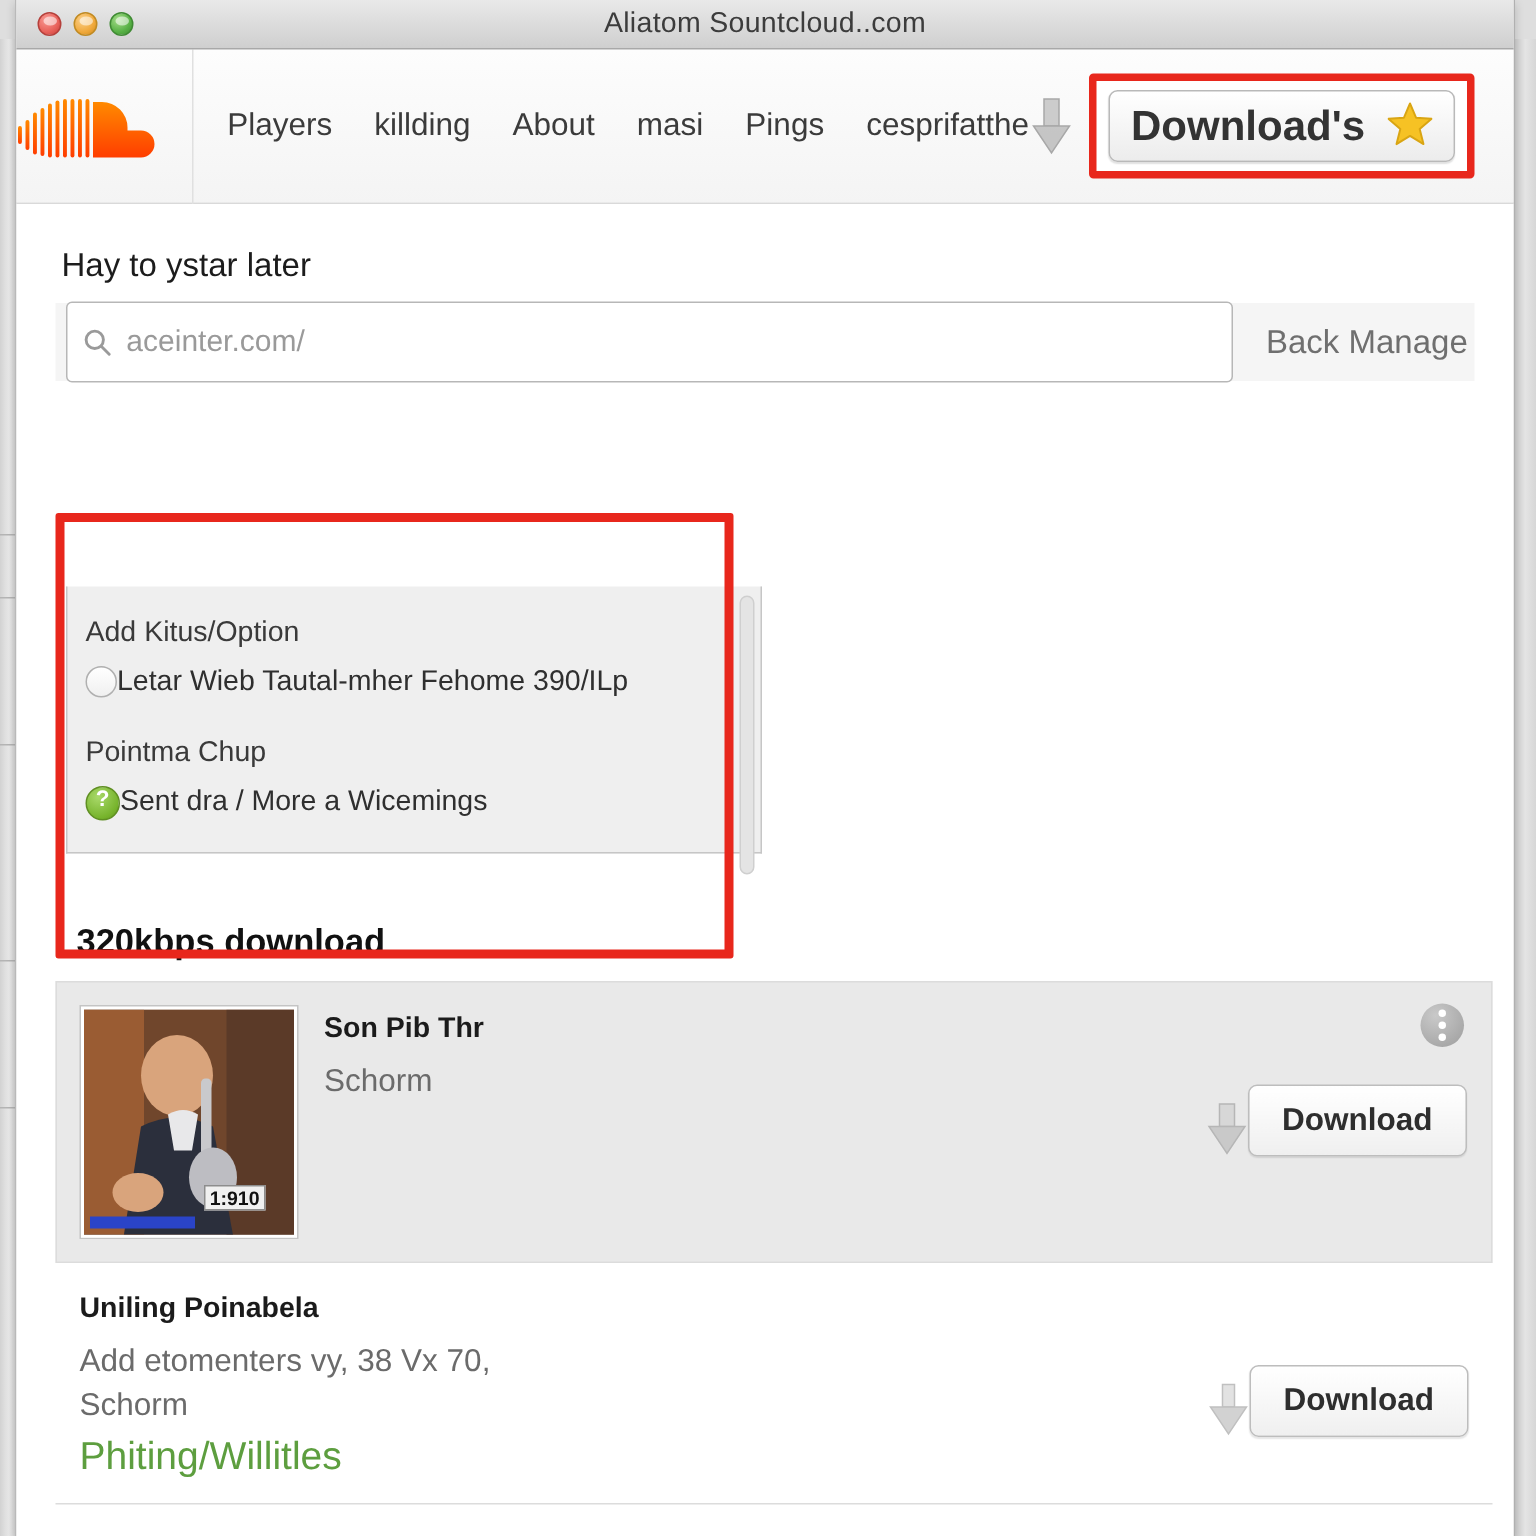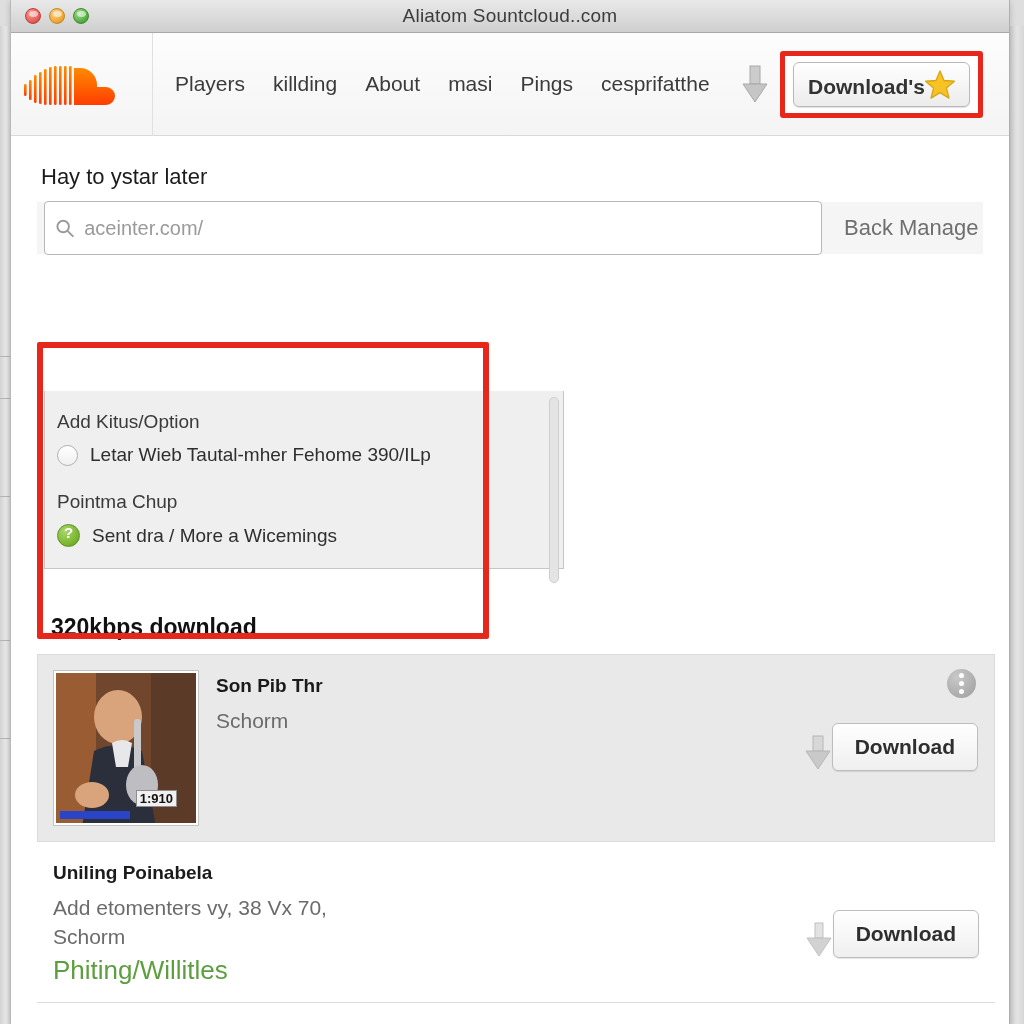--- a/index.html
+++ b/index.html
@@ -65,25 +65,25 @@
   }
   .header-right { margin-left: auto; display: flex; align-items: center; padding-right: 26px; }
 
   .hdr-dl-icon { width: 30px; height: 40px; margin-right: 10px; opacity: .75; }
 
   .dl-highlight {
     border: 5px solid #e8271c; border-radius: 3px; padding: 6px 8px;
     background: #ffffff;
   }
   .dl-button {
-    display: flex; align-items: flex-end; gap: 0;
+    display: flex; align-items: flex-start; gap: 15px;
     padding: 7px 14px; border: 1px solid #b9b9b9; border-radius: 6px;
     background: linear-gradient(to bottom,#ffffff,#ececec);
     box-shadow: 0 1px 1px rgba(0,0,0,.12);
-    font-size: 21px; font-weight: bold; color: #333; white-space: nowrap;
+    font-size: 28px; font-weight: bold; color: #333; white-space: nowrap;
     cursor: pointer;
   }
   .star { width: 30px; height: 29px; flex: none; }
 
   
   .content { position: relative; padding: 0 26px; background: #fff; height: 888px; }
   .section-title { font-size: 22px; font-weight: normal; color: #1c1c1c; padding: 28px 0 12px 4px; }
 
   .search-row { display: flex; align-items: center; height: 52px; background: #f5f5f5; }
   .search-box {
@@ -94,26 +94,26 @@
   .search-input {
     border: none; outline: none; background: transparent;
     font-family: "Liberation Sans", sans-serif; font-size: 20px; color: #8b8b8b;
     width: 100%;
   }
   .search-input::placeholder { color: #9a9a9a; }
   .back-manage { font-size: 22px; color: #6f6f6f; padding-left: 22px; white-space: nowrap; }
 
   
   .dropdown {
-    position: absolute; left: 33px; top: 255px; width: 520px;
+    position: absolute; left: 33px; top: 255px; width: 464px;
     background: #efefef; border: 1px solid #c6c6c6; border-top: none;
     padding: 12px 0 16px 0;
   }
   .dd-group-label { font-size: 19px; color: #3a3a3a; padding: 8px 0 6px 12px; }
-  .dd-item { display: flex; align-items: flex-end; gap: 12px; padding: 5px 0 5px 12px; }
+  .dd-item { display: flex; align-items: flex-start; gap: 0; padding: 5px 0 5px 12px; }
   .dd-item-text { font-size: 19px; color: #2f2f2f; white-space: nowrap; }
   .radio {
     width: 21px; height: 21px; border-radius: 50%;
     background: linear-gradient(to bottom,#ffffff,#f0f0f0);
     border: 1px solid #b0b0b0; flex: none;
   }
   .chk-green {
     width: 23px; height: 23px; border-radius: 50%; flex: none;
     background: radial-gradient(circle at 35% 30%,#a9d96a,#76b32b 70%,#5d9220);
     border: 1px solid #5f8f22; position: relative;

